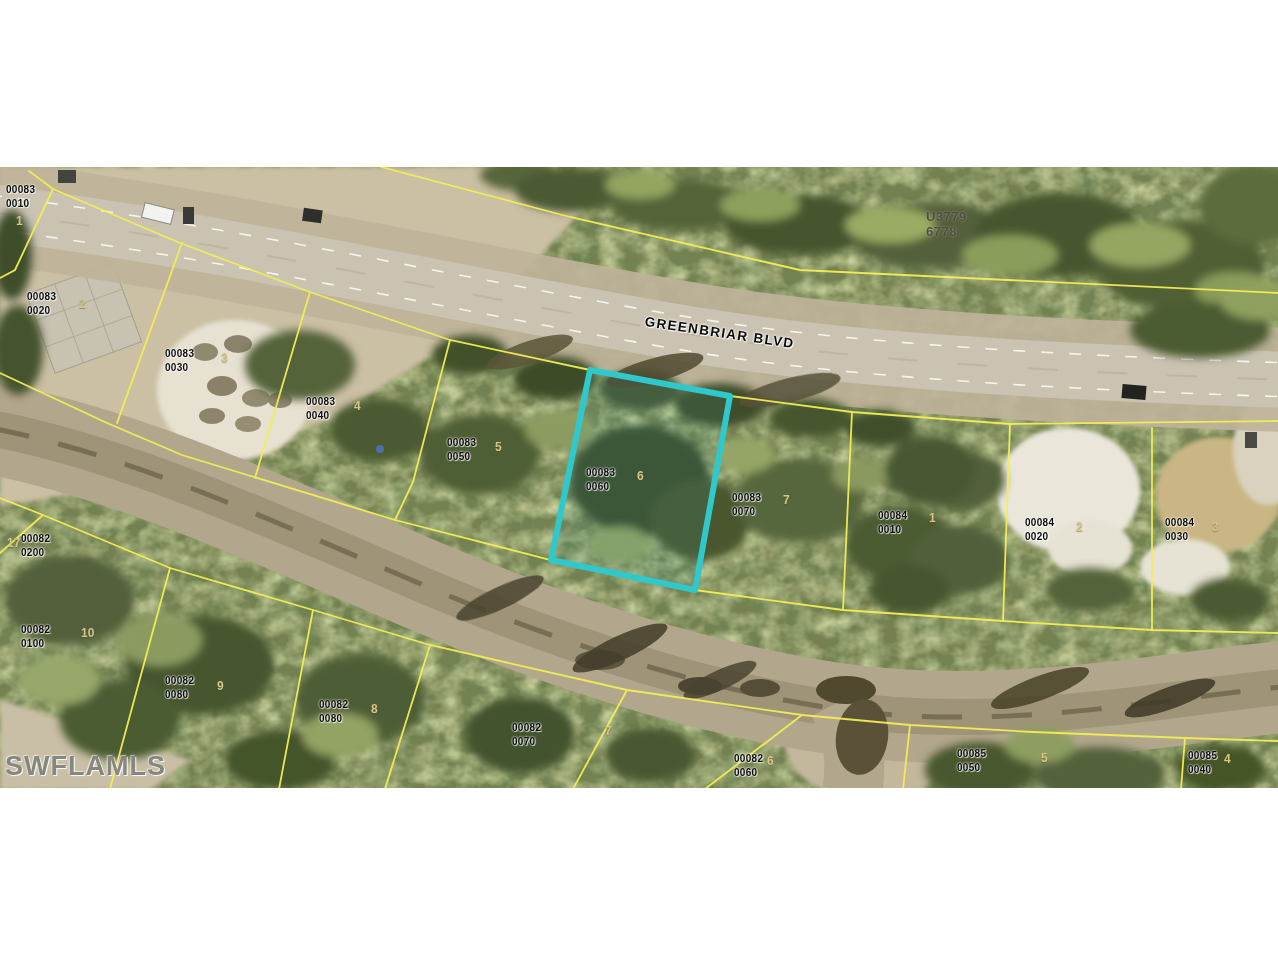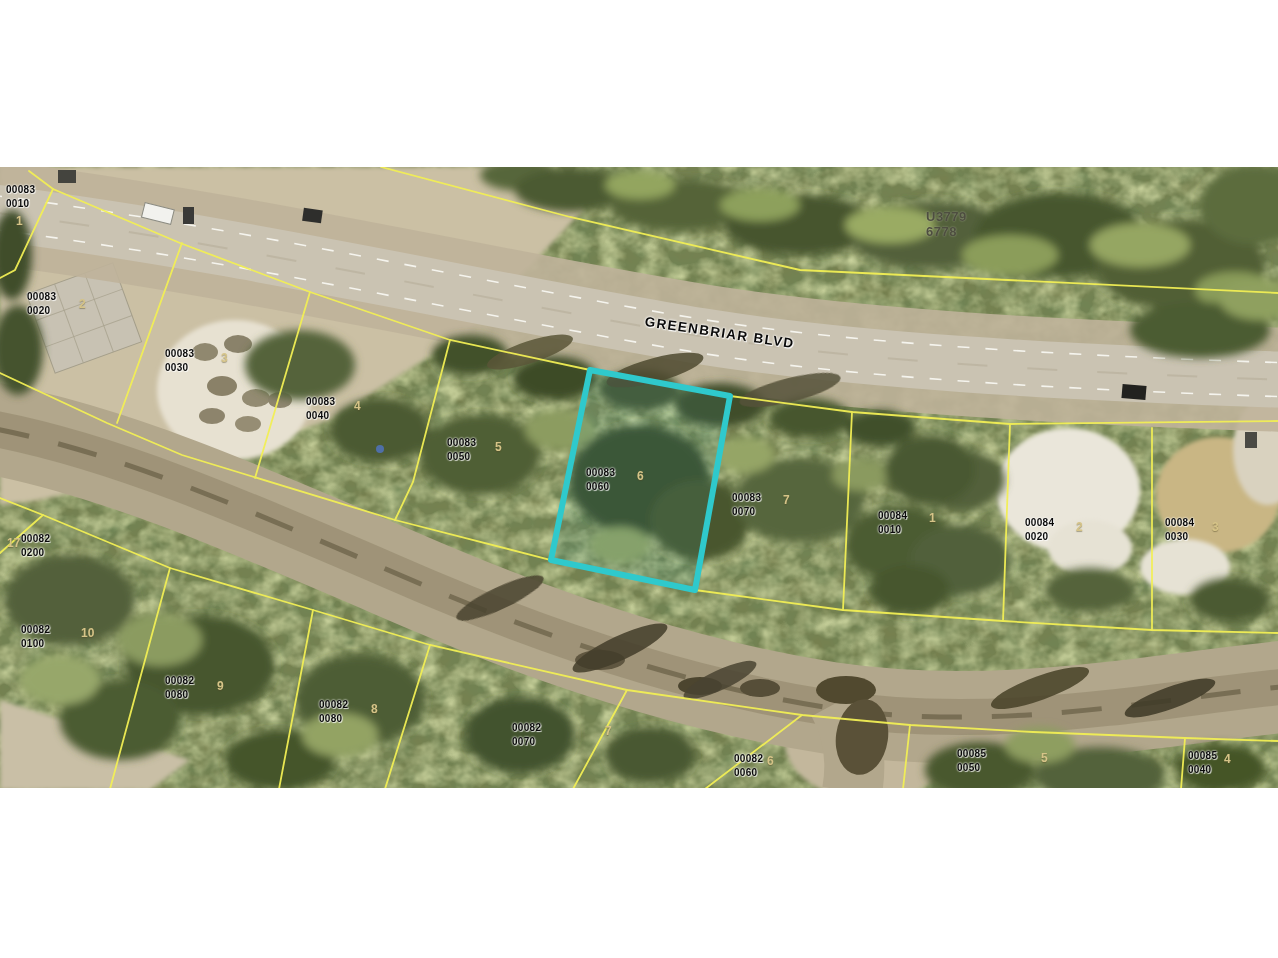--- a/index.html
+++ b/index.html
@@ -304,15 +304,16 @@
     <div class="lotnum" style="left:1041px;top:751px">5</div>
     <div class="lotnum" style="left:1224px;top:752px">4</div>
 
     <div class="adjacent-label">
       <span>U3779</span>
       <span>6778</span>
     </div>
 
     <div class="street-label">GREENBRIAR BLVD</div>
 
+    <div class="watermark">SWFLAMLS</div>
   </div>
 
 </div>
 
 </body></html>

